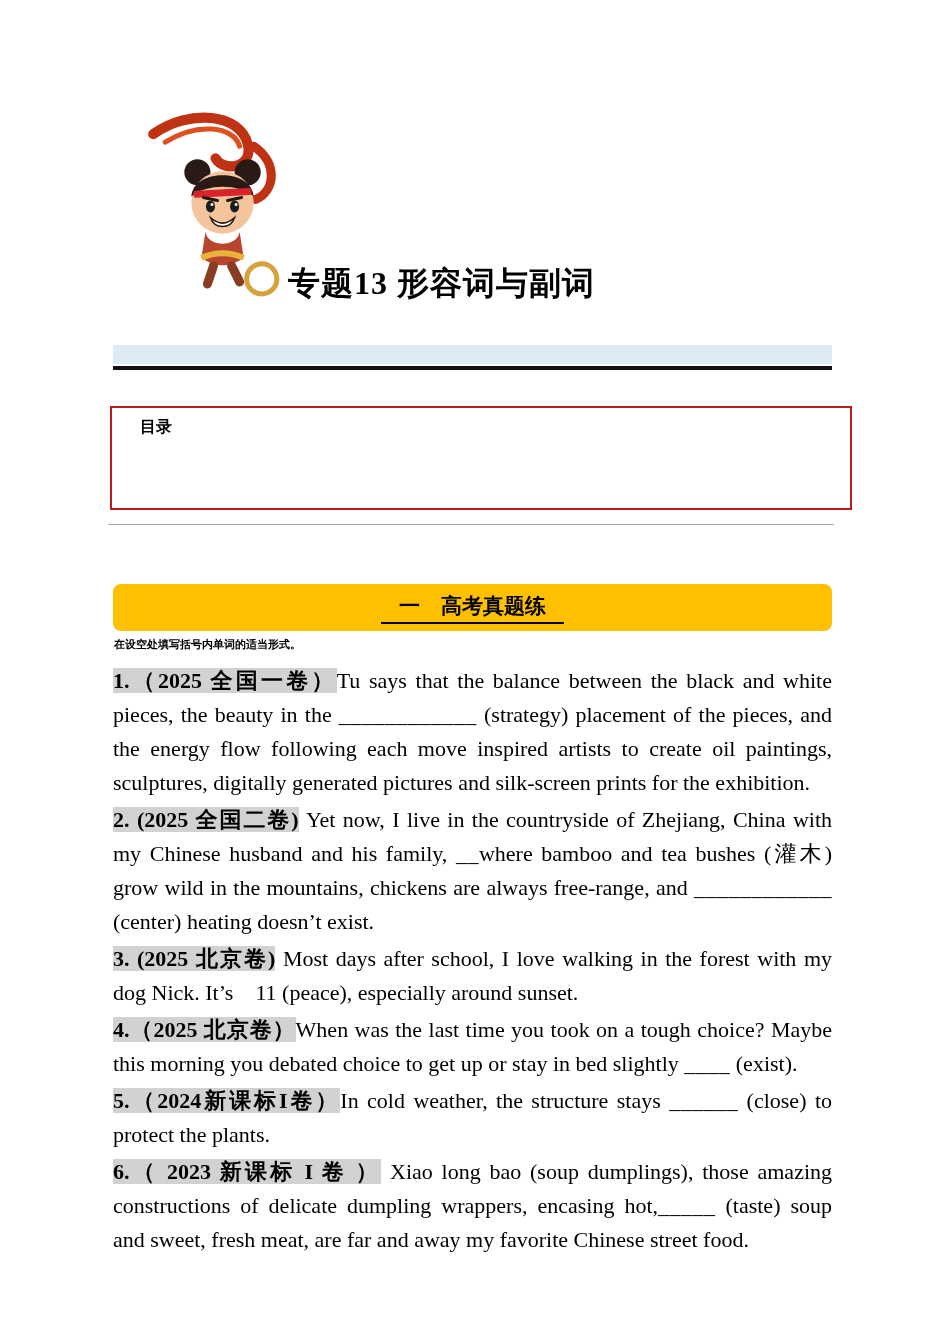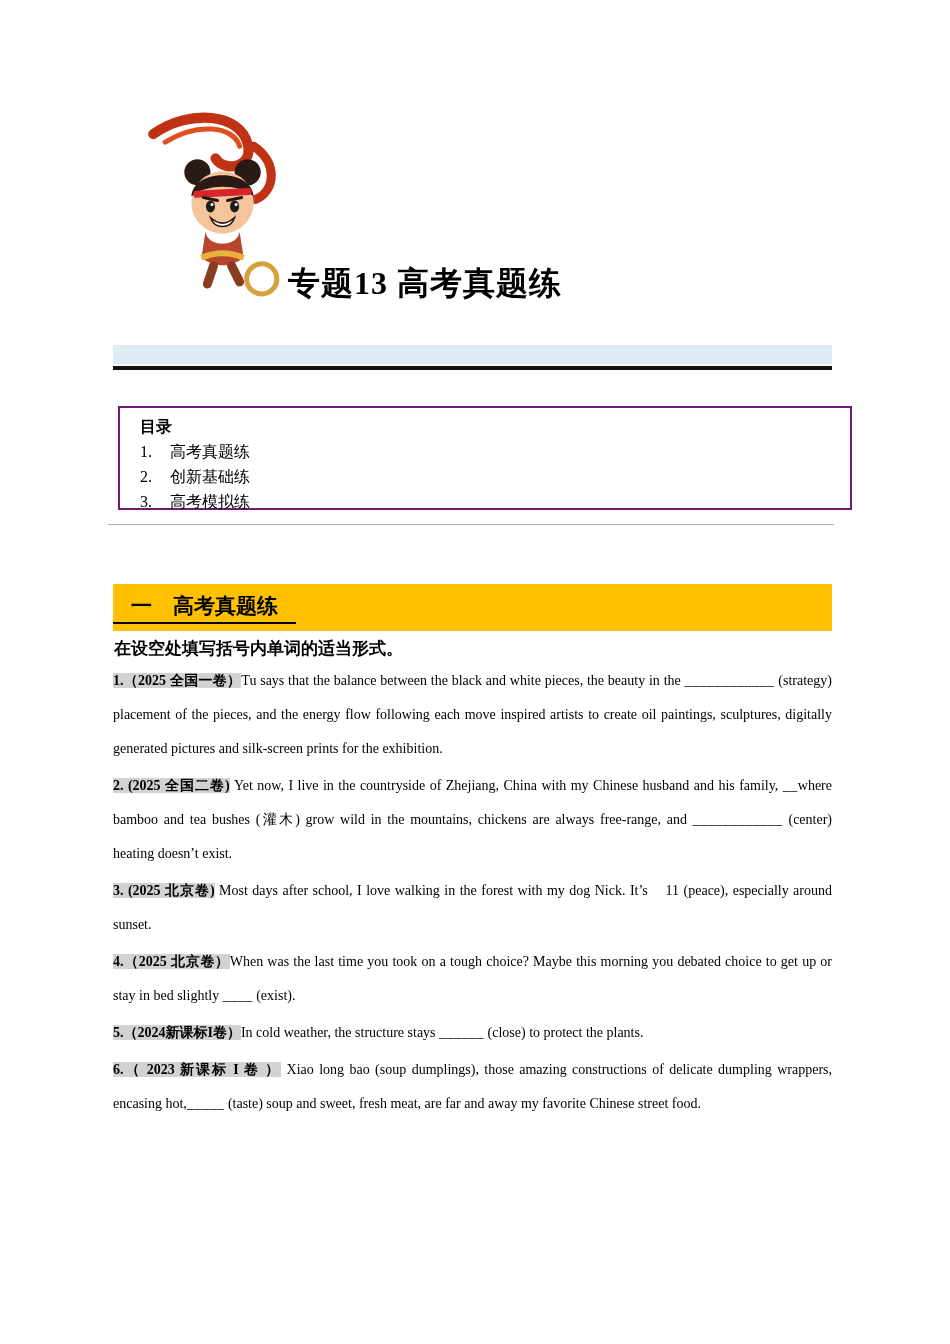--- a/index.html
+++ b/index.html
@@ -48,24 +48,23 @@
     width: 719px;
     height: 0;
     border-top: 4px solid #111111;
   }
   .toc-box {
     position: absolute;
     left: 110px;
     top: 406px;
     width: 698px;
     height: 86px;
-    border: 2px solid #701a75;
-    padding: 7px 12px 7px 20px;
+    border: 2px solid #b91c1c;
+    padding: 7px 12px 7px 28px;
     box-sizing: content-box;
-    margin-left: 8px;
   }
   .toc-heading {
     font-size: 16px;
     font-weight: bold;
     line-height: 24px;
   }
   .toc-item {
     font-size: 16px;
     line-height: 25px;
   }
@@ -83,44 +82,45 @@
   }
   .banner {
     position: absolute;
     left: 113px;
     top: 584px;
     width: 719px;
     height: 47px;
     background: var(--banner-bg, #FFC000);
     display: flex;
     align-items: center;
-    justify-content: flex-start;
+    justify-content: center;
+    border-radius: 8px;
   }
   .banner-text {
     font-size: 21px;
     font-weight: bold;
     color: #000;
     border-bottom: 2px solid #000;
     padding: 0 18px 2px 18px;
     white-space: pre;
   }
   .instruction {
     position: absolute;
     left: 114px;
     top: 637px;
     margin: 0;
-    font-size: 17px;
+    font-size: 11px;
     font-weight: bold;
   }
   .questions {
     position: absolute;
     left: 113px;
     top: 664px;
     width: 719px;
-    font-size: 14px;
+    font-size: 22px;
     line-height: 34px;
     text-align: justify;
   }
   .question {
     margin: 0 0 3px 0;
   }
   .qlabel {
     background: var(--label-highlight, #d2d2d2);
     font-weight: bold;
     white-space: pre;
@@ -167,32 +167,27 @@
       <path d="M70,125 C72,141 102,141 104,125 L108,151 C95,161 79,161 66,151 Z" fill="#b8452c"></path>
 
       <path d="M66,151 C80,145 94,145 108,151" stroke="#e8b23c" stroke-width="6" fill="none"></path>
 
       <path d="M78,159 L72,177 M96,159 L104,175" stroke="#8a3c22" stroke-width="9" stroke-linecap="round"></path>
 
       <circle cx="126" cy="172" r="15" fill="none" stroke="#d6a23e" stroke-width="5"></circle>
     </svg>
   </div>
 
-  <h1 class="title">专题13 高考真题练</h1>
+  <h1 class="title">专题13 形容词与副词</h1>
 
   <div class="shaded-bar"></div>
   <div class="black-rule"></div>
 
   <div class="toc-box">
     <div class="toc-heading">目录</div>
-    <div class="toc-items">
-        <div class="toc-item"><span class="num">1.</span><span>高考真题练</span></div>
-        <div class="toc-item"><span class="num">2.</span><span>创新基础练</span></div>
-        <div class="toc-item"><span class="num">3.</span><span>高考模拟练</span></div>
-      </div>
   </div>
 
   <div class="divider"></div>
 
   <div class="banner">
     <span class="banner-text">一　高考真题练</span>
   </div>
 
   <p class="instruction">在设空处填写括号内单词的适当形式。</p>
 

